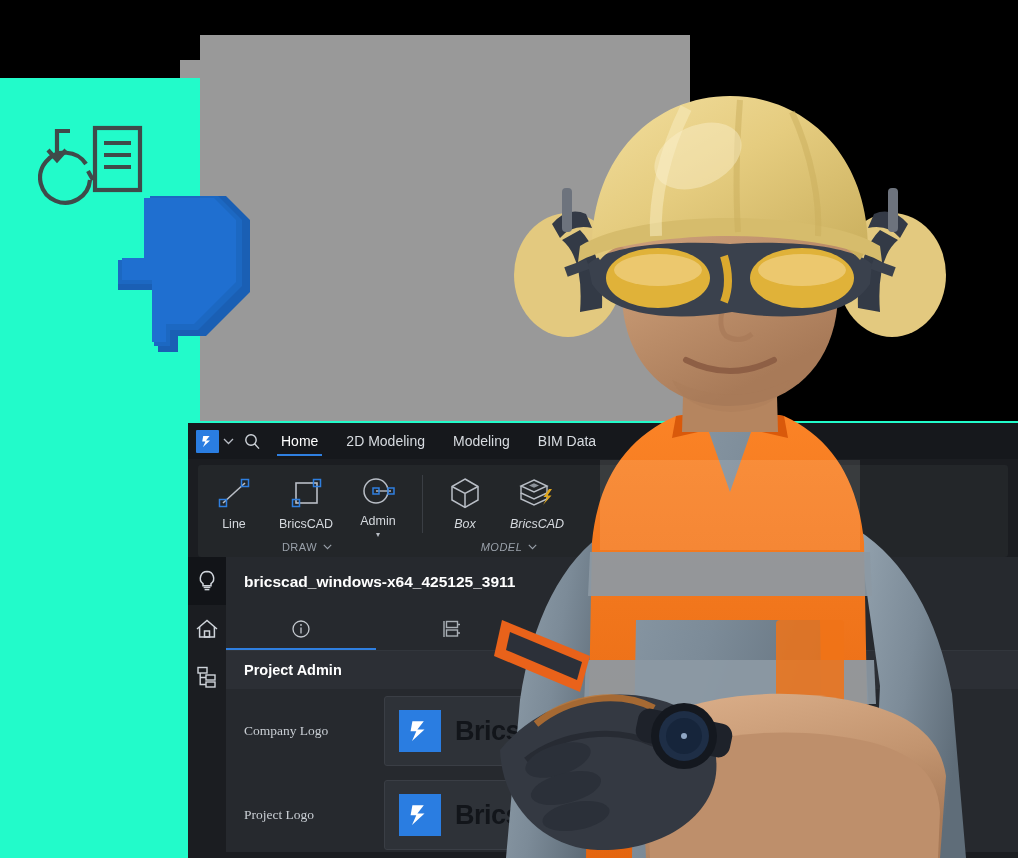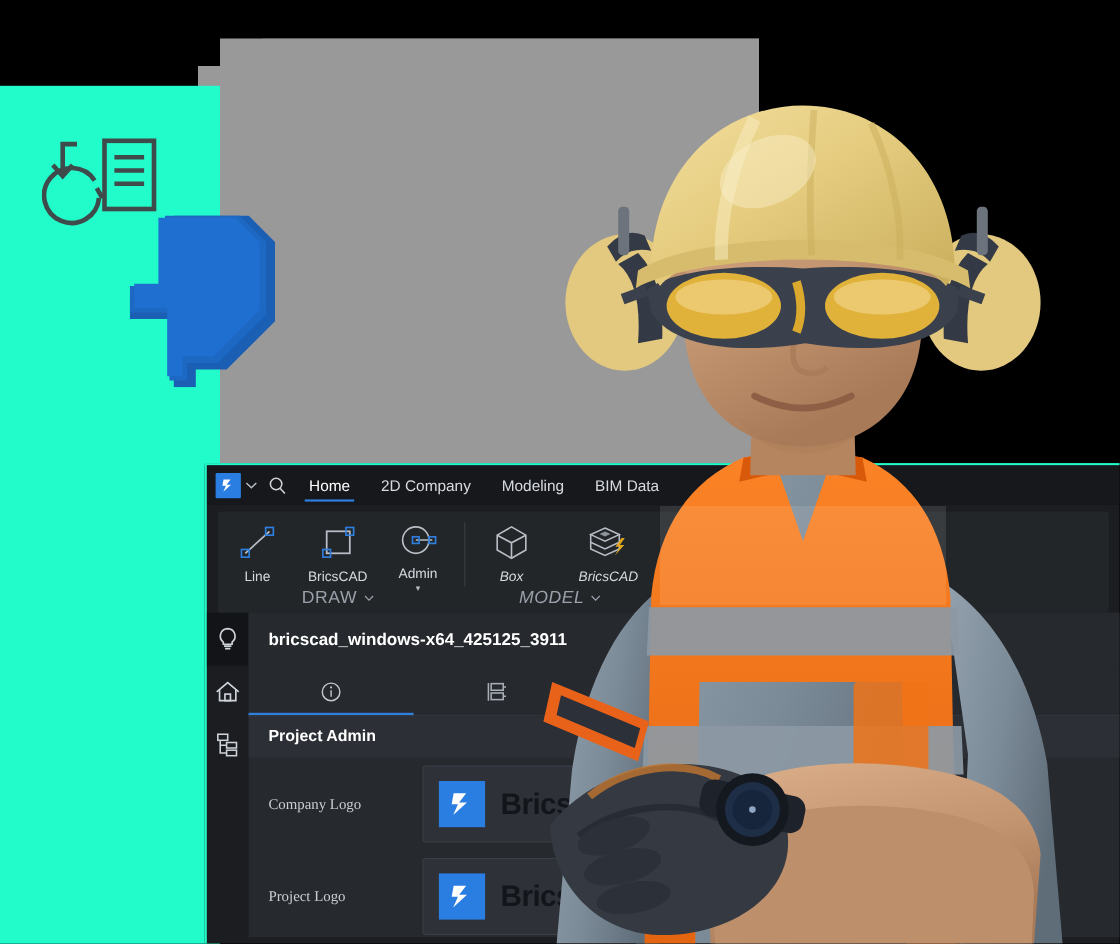--- a/index.html
+++ b/index.html
@@ -79,31 +79,31 @@
     content: ""; position: absolute; left: 10px; right: 10px; bottom: 3px;
     height: 2px; background: #2f7fe0;
   }
 
   
   #ribbon-panel {
     margin: 6px 10px 0 10px; height: 92px; background: #232629;
     border-radius: 3px; position: relative; display: flex;
     align-items: flex-start;
   }
-  .rgroup { position: relative; height: 92px; display: flex; justify-content: space-between; }
+  .rgroup { position: relative; height: 92px; display: flex; }
   .rbtn {
     width: 72px; height: 74px; display: flex; flex-direction: column;
     align-items: center; justify-content: flex-start; padding-top: 8px;
   }
   .rbtn .glyph { height: 40px; display: flex; align-items: center; justify-content: center; }
   .rbtn .lbl { color: #d5d9de; font-size: 12.5px; margin-top: 4px; white-space: nowrap; }
   .rbtn .caret { color: #b9bec6; font-size: 8px; line-height: 8px; margin-top: 3px; }
   .rgroup-title {
     position: absolute; bottom: 4px; left: 0; width: 100%;
-    text-align: center; color: #9aa1aa; font-size: 16px;
+    text-align: center; color: #9aa1aa; font-size: 11px;
     letter-spacing: .5px; display: flex; align-items: center;
     justify-content: center; gap: 6px;
   }
   .vdiv { width: 1px; align-self: stretch; margin: 10px 6px 24px 6px; background: #3a3e44; }
 
   
   #lower { display: flex; height: 295px; }
   #icon-rail { width: 38px; background: #1b1d21; padding-top: 0; }
   .rail-btn {
     width: 38px; height: 48px; display: flex; align-items: center;
@@ -200,21 +200,21 @@
             <path d="M1 1 L5.5 5.5 L10 1" fill="none" stroke="#b9bec6" stroke-width="1.3"></path>
           </svg>
       </div>
       <div class="search-ico">
         <svg width="17" height="17" viewBox="0 0 17 17">
           <circle cx="7" cy="7" r="5.2" fill="none" stroke="#cfd4da" stroke-width="1.4"></circle>
           <line x1="10.6" y1="10.8" x2="15" y2="15.6" stroke="#cfd4da" stroke-width="1.4"></line>
         </svg>
       </div>
       <div class="rtab active">Home</div>
-      <div class="rtab">2D Company</div>
+      <div class="rtab">2D Modeling</div>
       <div class="rtab">Modeling</div>
       <div class="rtab">BIM Data</div>
     </div>
 
     <div id="ribbon-panel">
 
       <div class="rgroup" style="width:218px;">
         <div class="rbtn">
           <div class="glyph">
             <svg width="36" height="34" viewBox="0 0 36 34">

